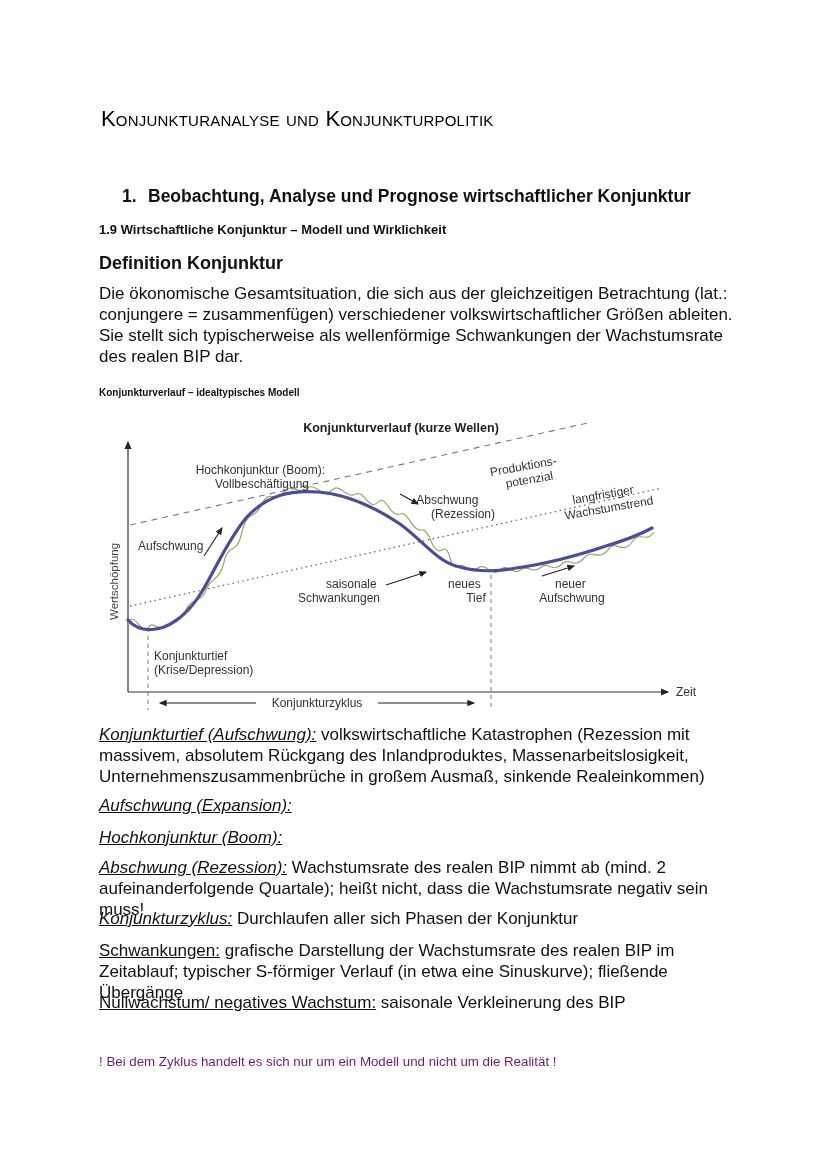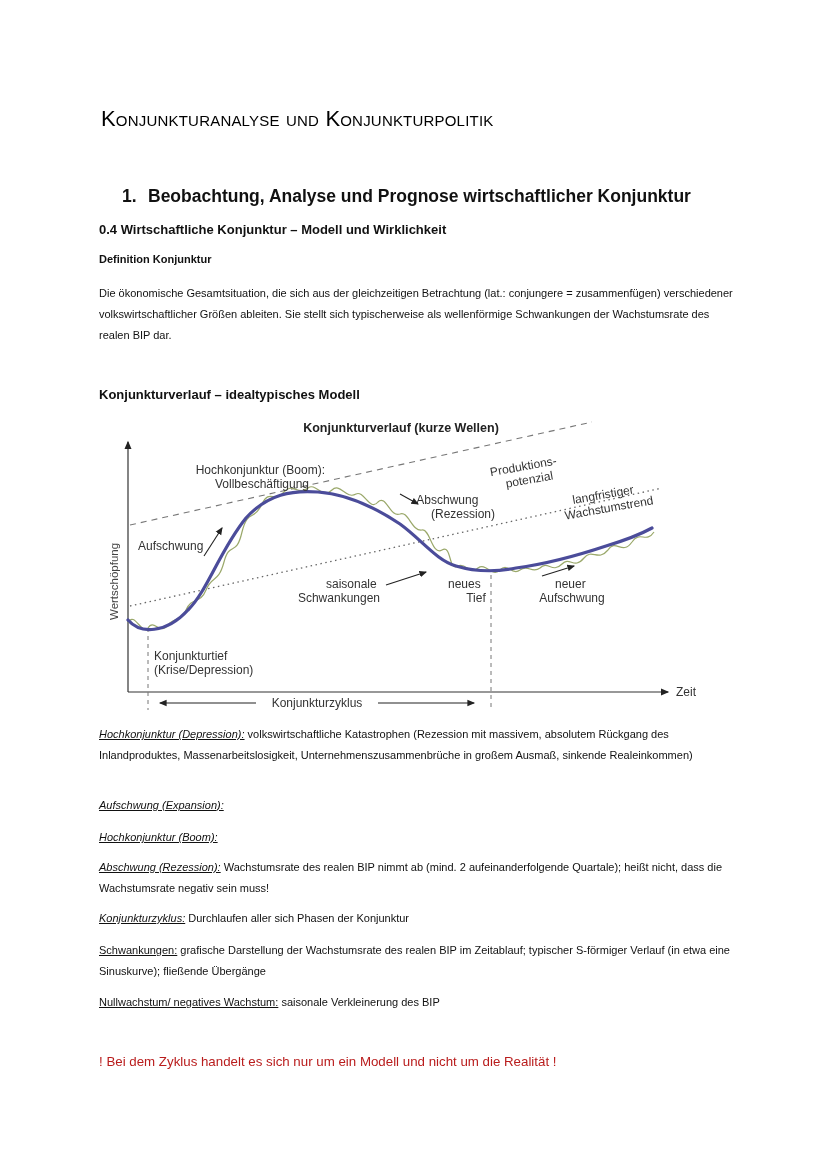--- a/index.html
+++ b/index.html
@@ -16,56 +16,56 @@
       position: absolute; left: 122px; top: 170px;
       font-size: 17.5px; font-weight: bold; color: #111; margin-top: 16px;
     }
     .h1 .num { display: inline-block; width: 26px; }
     .h2 {
       position: absolute; left: 99px; top: 222px;
       font-size: 13px; font-weight: bold;
     }
     .h3 {
       position: absolute; left: 99px; top: 253px;
-      font-size: 11px; font-weight: bold;
+      font-size: 18px; font-weight: bold;
     }
     .para {
       position: absolute; left: 99px; width: 640px;
-      font-size: 11px; line-height: 21px; color: #111;
+      font-size: 17px; line-height: 21px; color: #111;
     }
     .p-def { top: 283px; }
-    .h-model { position: absolute; left: 99px; top: 387px; font-size: 13px; font-weight: bold; }
+    .h-model { position: absolute; left: 99px; top: 387px; font-size: 10px; font-weight: bold; }
     .chart {
       position: absolute; left: 96px; top: 410px; width: 620px; height: 310px;
     }
     .term-em { font-style: italic; text-decoration: underline; }
     .term-u { text-decoration: underline; }
     .p1 { top: 724px; width: 630px; }
     .p2 { top: 795px; }
     .p3 { top: 827px; }
     .p4 { top: 857px; }
     .p5 { top: 908px; }
     .p6 { top: 940px; }
     .p7 { top: 992px; }
     .warning {
       position: absolute; left: 99px; top: 1054px;
-      font-size: 13.3px; color: #b91c1c;
+      font-size: 13.3px; color: #701a75;
     }
     svg text { font-family: "Liberation Sans", sans-serif; }
   </style>
 </head>
 <body>
 
 <div class="page-title">Konjunkturanalyse und Konjunkturpolitik</div>
 
 <div class="h1">
   <span class="num">1.</span><span>Beobachtung, Analyse und Prognose wirtschaftlicher Konjunktur</span>
 </div>
 
-<div class="h2">0.4 Wirtschaftliche Konjunktur – Modell und Wirklichkeit</div>
+<div class="h2">1.9 Wirtschaftliche Konjunktur – Modell und Wirklichkeit</div>
 <div class="h3">Definition Konjunktur</div>
 <div class="para p-def">Die ökonomische Gesamtsituation, die sich aus der gleichzeitigen Betrachtung (lat.: conjungere = zusammenfügen) verschiedener volkswirtschaftlicher Größen ableiten. Sie stellt sich typischerweise als wellenförmige Schwankungen der Wachstumsrate des realen BIP dar.</div>
 
 <div class="h-model">Konjunkturverlauf – idealtypisches Modell</div>
 
 <div class="chart">
   <svg width="620" height="310" viewBox="0 0 620 310" xmlns="http://www.w3.org/2000/svg">
     <defs>
       <marker id="arr" markerWidth="8" markerHeight="8" refX="6" refY="4" orient="auto">
         <path d="M0,1 L7,4 L0,7 Z" fill="#222"></path>
@@ -127,21 +127,21 @@
       <tspan x="58" y="250">Konjunkturtief</tspan>
       <tspan x="58" y="264">(Krise/Depression)</tspan>
     </text>
 
     <line x1="160" y1="293" x2="64" y2="293" stroke="#222" stroke-width="1.1" marker-end="url(#arr)"></line>
     <line x1="282" y1="293" x2="378" y2="293" stroke="#222" stroke-width="1.1" marker-end="url(#arr)"></line>
     <text x="221" y="297" font-size="12" fill="#333" text-anchor="middle">Konjunkturzyklus</text>
   </svg>
 </div>
 
-<div class="para p1"><span class="term-em">Hochkonjunktur (Depression):</span><span> volkswirtschaftliche Katastrophen (Rezession mit massivem, absolutem Rückgang des Inlandproduktes, Massenarbeitslosigkeit, Unternehmenszusammenbrüche in großem Ausmaß, sinkende Realeinkommen)</span></div>
+<div class="para p1"><span class="term-em">Konjunkturtief (Aufschwung):</span><span> volkswirtschaftliche Katastrophen (Rezession mit massivem, absolutem Rückgang des Inlandproduktes, Massenarbeitslosigkeit, Unternehmenszusammenbrüche in großem Ausmaß, sinkende Realeinkommen)</span></div>
 <div class="para p2"><span class="term-em">Aufschwung (Expansion):</span><span></span></div>
 <div class="para p3"><span class="term-em">Hochkonjunktur (Boom):</span><span></span></div>
 <div class="para p4"><span class="term-em">Abschwung (Rezession):</span><span> Wachstumsrate des realen BIP nimmt ab (mind. 2 aufeinanderfolgende Quartale); heißt nicht, dass die Wachstumsrate negativ sein muss!</span></div>
 <div class="para p5"><span class="term-em">Konjunkturzyklus:</span><span> Durchlaufen aller sich Phasen der Konjunktur</span></div>
 <div class="para p6"><span class="term-u">Schwankungen:</span><span> grafische Darstellung der Wachstumsrate des realen BIP im Zeitablauf; typischer S-förmiger Verlauf (in etwa eine Sinuskurve); fließende Übergänge</span></div>
 <div class="para p7"><span class="term-u">Nullwachstum/ negatives Wachstum:</span><span> saisonale Verkleinerung des BIP</span></div>
 
 <div class="warning">! Bei dem Zyklus handelt es sich nur um ein Modell und nicht um die Realität !</div>
 
 </body></html>

